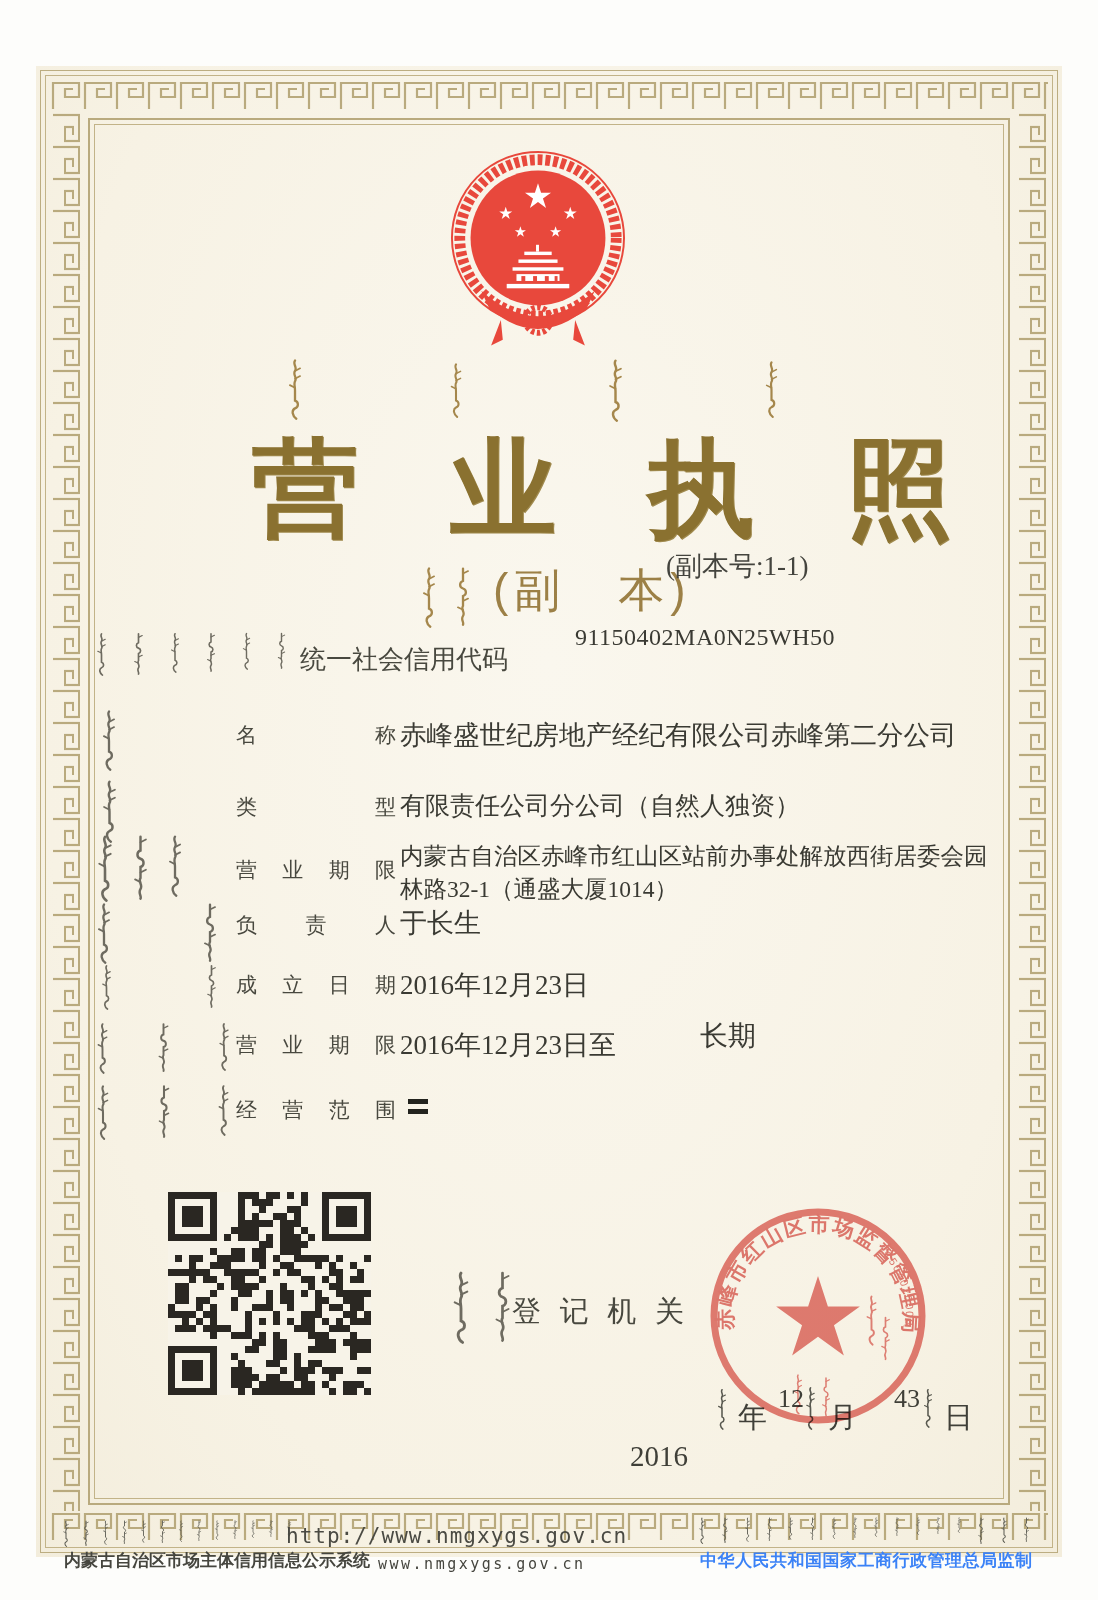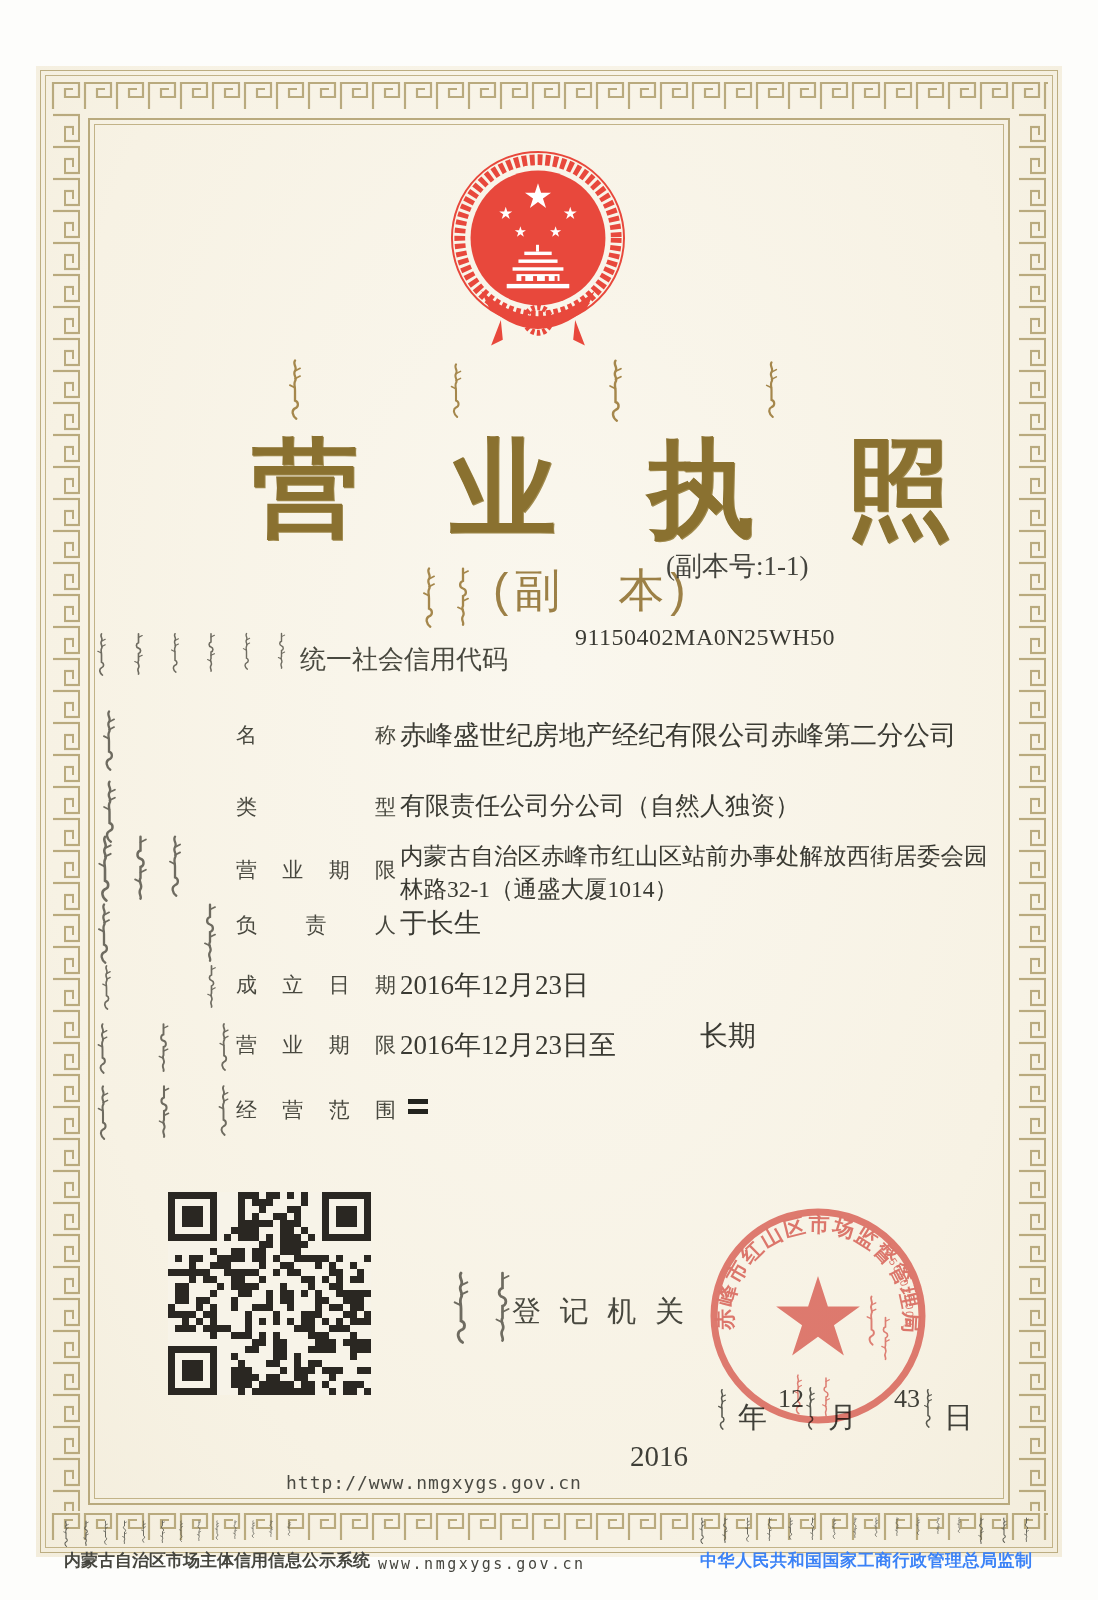--- a/index.html
+++ b/index.html
@@ -798,21 +798,21 @@
     <svg viewBox="0 0 14 48" preserveAspectRatio="none" style="height:18px;width:6px">
       <use href="#mg"></use>
     </svg>
     <svg viewBox="0 0 14 48" preserveAspectRatio="none" style="height:17px;width:6px">
       <use href="#mg2"></use>
     </svg>
     <svg viewBox="0 0 14 48" preserveAspectRatio="none" style="height:16px;width:6px">
       <use href="#mg"></use>
     </svg>
   </div>
-<div class="footer-txt mono" style="left:286px; top:1472px; font-size:18px; letter-spacing:1px;">http://www.nmgxygs.gov.cn</div>
+<div class="footer-txt mono" style="left:286px; top:1524px; font-size:21px; letter-spacing:1px;">http://www.nmgxygs.gov.cn</div>
 <div class="footer-txt" style="left:64px; top:1549px; font-size:17px; font-weight:bold; color:#45453e;"><span>内蒙古自治区市场主体信用信息公示系统</span><span class="mono" style="font-size:15px; font-weight:normal; letter-spacing:2.5px; margin-left:8px; position:relative; top:3px;">www.nmgxygs.gov.cn</span></div>
 <div class="mgc between" style="left:698px; top:1517px; width:332px; color:#5c5c53;">
     <svg viewBox="0 0 14 48" preserveAspectRatio="none" style="height:27px;width:8px">
       <use href="#mg"></use>
     </svg>
     <svg viewBox="0 0 14 48" preserveAspectRatio="none" style="height:26px;width:8px">
       <use href="#mg2"></use>
     </svg>
     <svg viewBox="0 0 14 48" preserveAspectRatio="none" style="height:25px;width:7px">
       <use href="#mg"></use>

